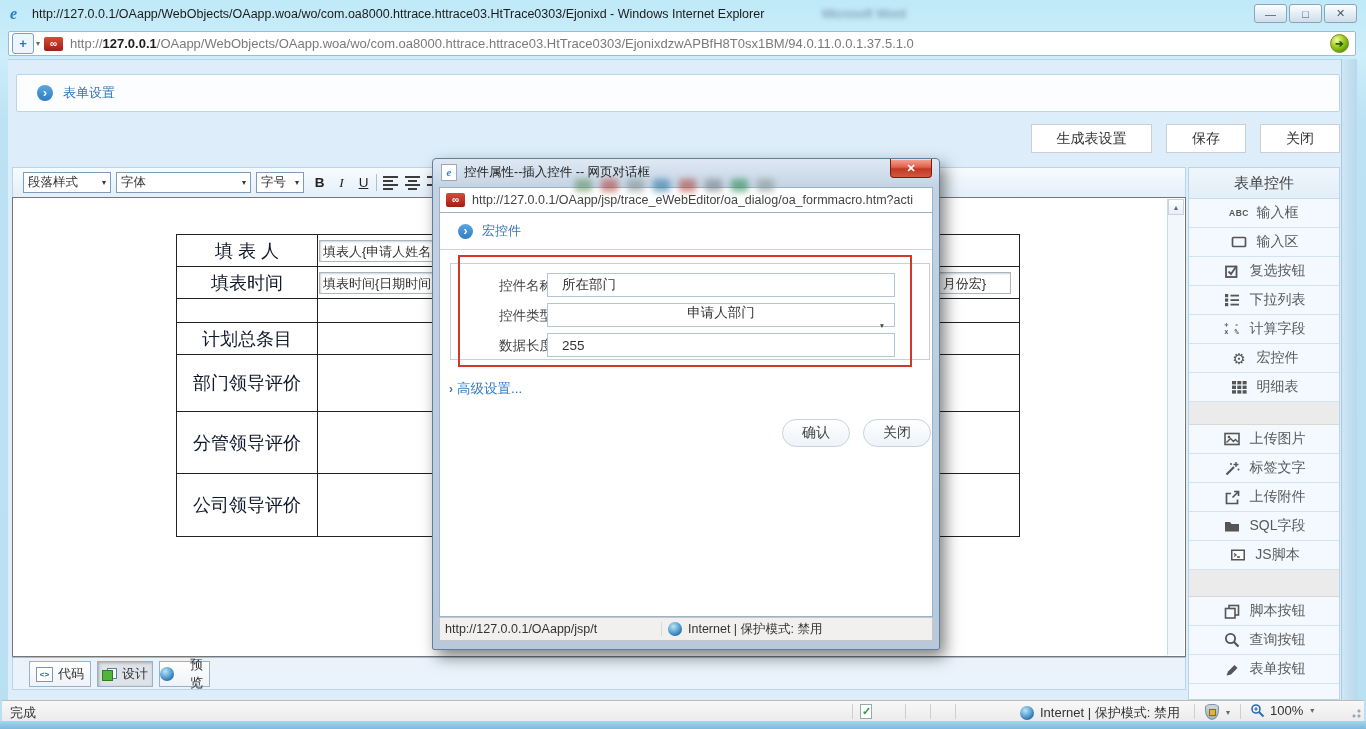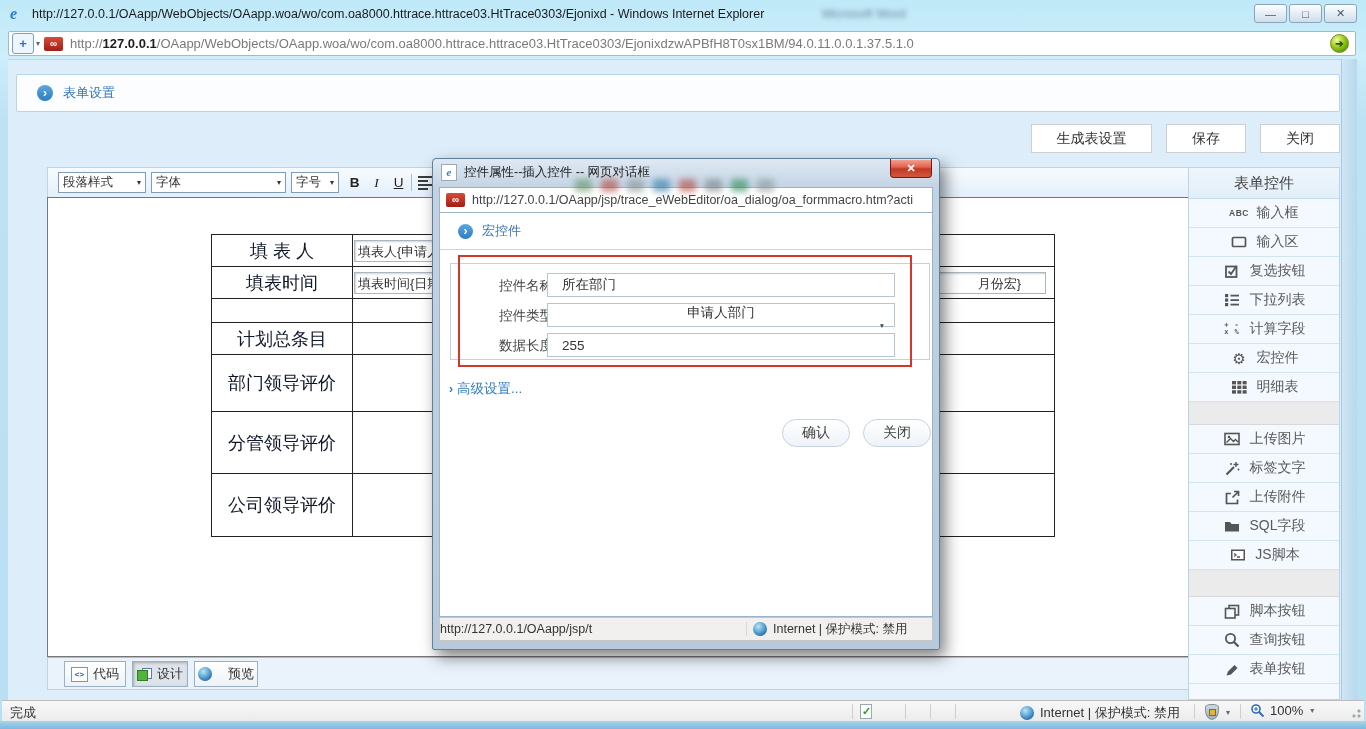--- a/index.html
+++ b/index.html
@@ -43,21 +43,21 @@
                 border:1px solid #b9d5ea;border-radius:2px;display:flex;align-items:center;
                 gap:10px;padding-left:20px;box-sizing:border-box;}
   .blue-circle{width:16px;height:16px;border-radius:50%;flex:0 0 16px;
                background:linear-gradient(#5aa7e0,#2f7cc1);color:#fff;display:flex;
                align-items:center;justify-content:center;font-size:12px;font-weight:bold;line-height:16px;}
   .panel-title{color:#3577b8;font-size:13px;}
   .abtn{position:absolute;top:124px;height:29px;background:#fff;border:1px solid #c9cfd4;
         color:#333;font-size:14px;display:flex;align-items:center;justify-content:center;
         box-sizing:border-box;}
   
-  .editor{position:absolute;left:12px;top:167px;width:1174px;height:523px;margin-left:35px;}
+  .editor{position:absolute;left:12px;top:167px;width:1174px;height:523px;}
   .etoolbar{position:absolute;left:0;top:0;width:1174px;height:30px;
             background:linear-gradient(#f7fbfe,#e3effa);border:1px solid #b9d5ea;
             border-bottom:none;box-sizing:border-box;}
   .tsel{position:absolute;top:4px;height:21px;background:#fff;border:1px solid #7f9db9;
         font-size:12.5px;color:#333;display:flex;align-items:center;box-sizing:border-box;
         padding:0 4px;justify-content:space-between;}
   .tsel .dd{font-size:8px;color:#333;margin-left:4px;}
   .tbtn{position:absolute;top:4px;width:21px;height:21px;display:flex;align-items:center;
         justify-content:center;font-size:13.5px;color:#222;}
   .tsep{position:absolute;top:6px;width:1px;height:17px;background:#aebfce;}
@@ -157,21 +157,21 @@
           box-sizing:border-box;}
   .finput .dd{margin-left:auto;font-size:8px;color:#444;}
   .adv{position:absolute;left:9px;top:167px;color:#2e7bc4;font-size:13.5px;display:flex;gap:4px;align-items:center;}
   .adv .arr{font-weight:bold;font-size:12px;}
   .dlg-btn{position:absolute;top:206px;width:68px;height:28px;border:1px solid #c6d3e0;
            border-radius:14px;background:linear-gradient(#ffffff,#eef3f8);display:flex;
            align-items:center;justify-content:center;font-size:14px;color:#444;box-sizing:border-box;}
   .dlg-status{position:absolute;left:6px;top:458px;width:494px;height:24px;background:#f1f0ef;
               border:1px solid #c6c6c6;display:flex;align-items:center;font-size:12.5px;color:#333;
               box-sizing:border-box;}
-  .dlg-status .cell1{width:307px;border-right:1px solid #d8d8d8;white-space:nowrap;
+  .dlg-status .cell1{width:222px;border-right:1px solid #d8d8d8;padding-left:5px;white-space:nowrap;
                      overflow:hidden;box-sizing:border-box;}
   .zone{display:flex;align-items:center;gap:6px;padding-left:6px;white-space:nowrap;}
   svg{display:block}
 </style>
 </head>
 <body>
 
 <div id="win">
 
   <div class="titlebar">
@@ -313,21 +313,21 @@
         <span class="code-ico">&lt;&gt;</span>
         <span>代码</span>
       </div>
       <div class="tab active" style="left:84px;width:56px;">
         <span class="design-ico">
             <span class="b2"></span>
             <span class="front"></span>
           </span>
         <span>设计</span>
       </div>
-      <div class="tab" style="left:146px;width:64px;gap:16px;">
+      <div class="tab" style="left:146px;width:51px;gap:16px;">
         <span class="globe"></span>
         <span>预览</span>
       </div>
     </div>
   </div>
 
   <div class="sidebar">
     <div class="sb-head">表单控件</div>
 
     <div class="sb-item">

